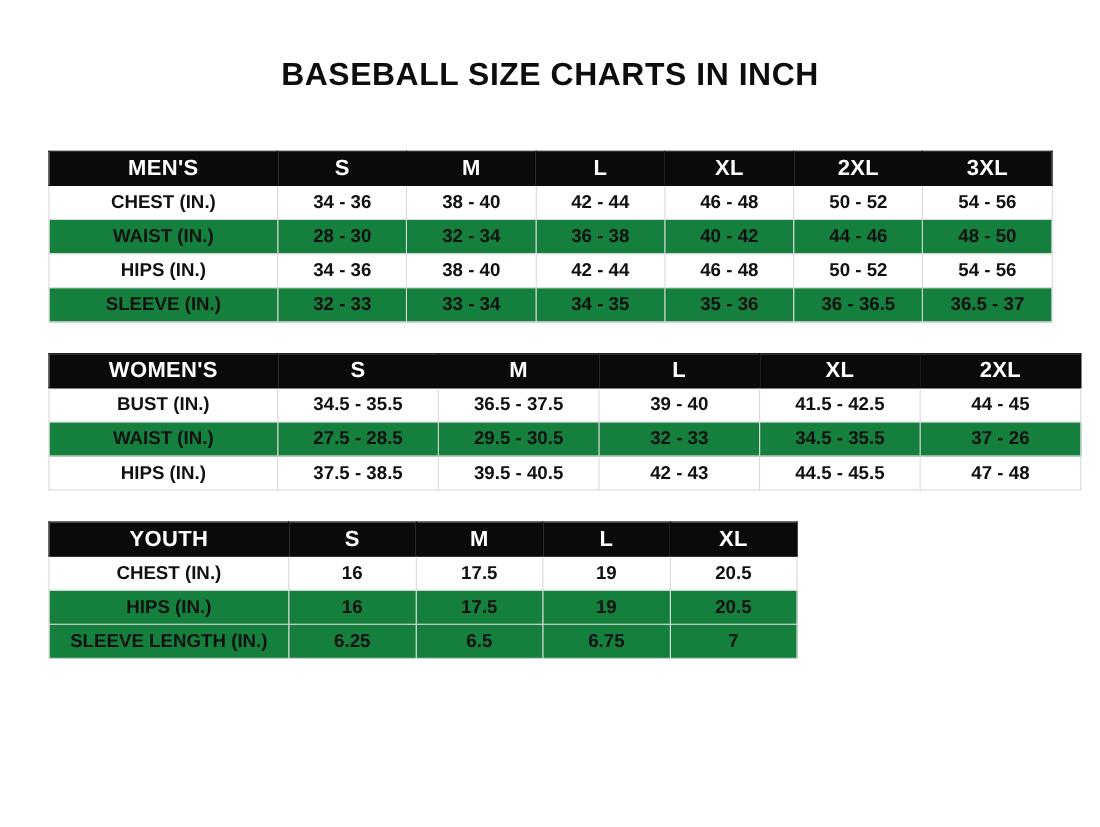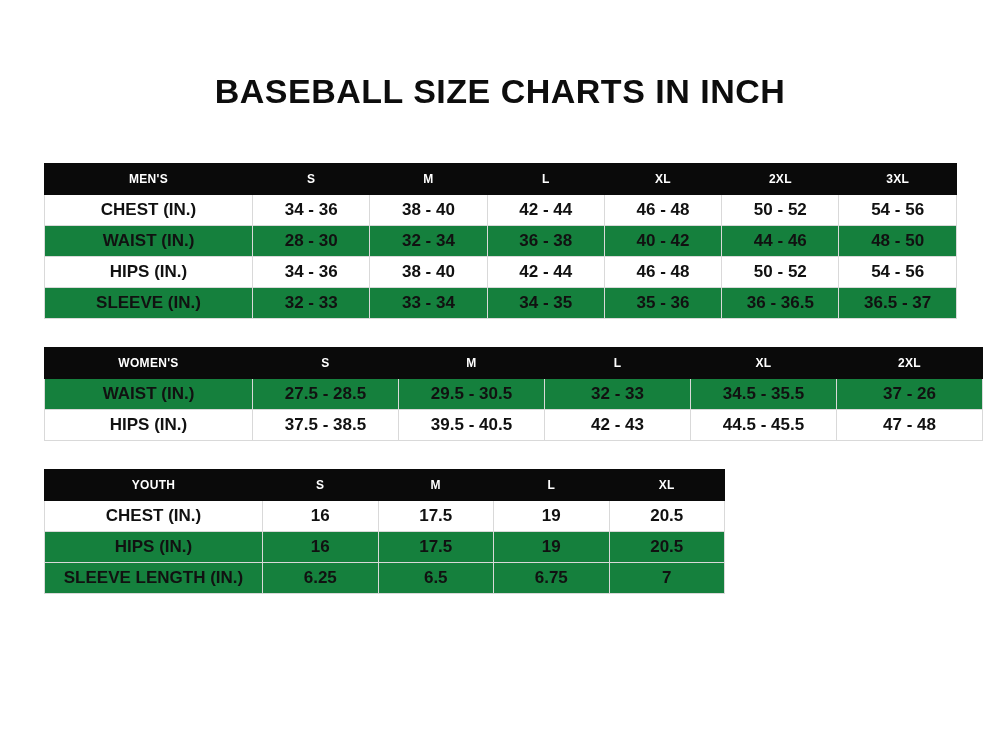--- a/index.html
+++ b/index.html
@@ -15,25 +15,25 @@
     overflow: hidden;
   }
   .page {
     position: relative;
     width: 1000px;
     height: 752px;
     box-sizing: border-box;
   }
   .title {
     text-align: center;
-    font-size: 34px;
+    font-size: 29px;
     font-weight: bold;
     letter-spacing: 0.5px;
     margin: 0;
-    padding-top: 72px;
+    padding-top: 52px;
     color: #0d0d0d;
   }
   .tables {
     margin-top: 52px;
     padding-left: 44px;
     padding-right: 44px;
   }
   table {
     border-collapse: collapse;
     table-layout: fixed;
@@ -48,21 +48,21 @@
     text-align: center;
     height: 31px;
     padding: 0 4px;
     white-space: nowrap;
     box-sizing: border-box;
   }
   thead th {
     background: #0a0a0a;
     color: #ffffff;
     border: 1px solid #0a0a0a;
-    font-size: 12px;
+    font-size: 20px;
     letter-spacing: 0.3px;
   }
   thead th.rowlabel {
     text-align: center;
   }
   tbody tr.alt td {
     background: #15803d;
   }
   tbody td.rowlabel {
     font-weight: bold;
@@ -164,20 +164,28 @@
         <tr>
           <th class="rowlabel">WOMEN'S</th>
           <th>S</th>
           <th>M</th>
           <th>L</th>
           <th>XL</th>
           <th>2XL</th>
         </tr>
       </thead>
       <tbody>
+        <tr>
+          <td class="rowlabel">BUST (IN.)</td>
+          <td>34.5 - 35.5</td>
+          <td>36.5 - 37.5</td>
+          <td>39 - 40</td>
+          <td>41.5 - 42.5</td>
+          <td>44 - 45</td>
+        </tr>
         <tr class="alt">
           <td class="rowlabel">WAIST (IN.)</td>
           <td>27.5 - 28.5</td>
           <td>29.5 - 30.5</td>
           <td>32 - 33</td>
           <td>34.5 - 35.5</td>
           <td>37 - 26</td>
         </tr>
         <tr>
           <td class="rowlabel">HIPS (IN.)</td>

